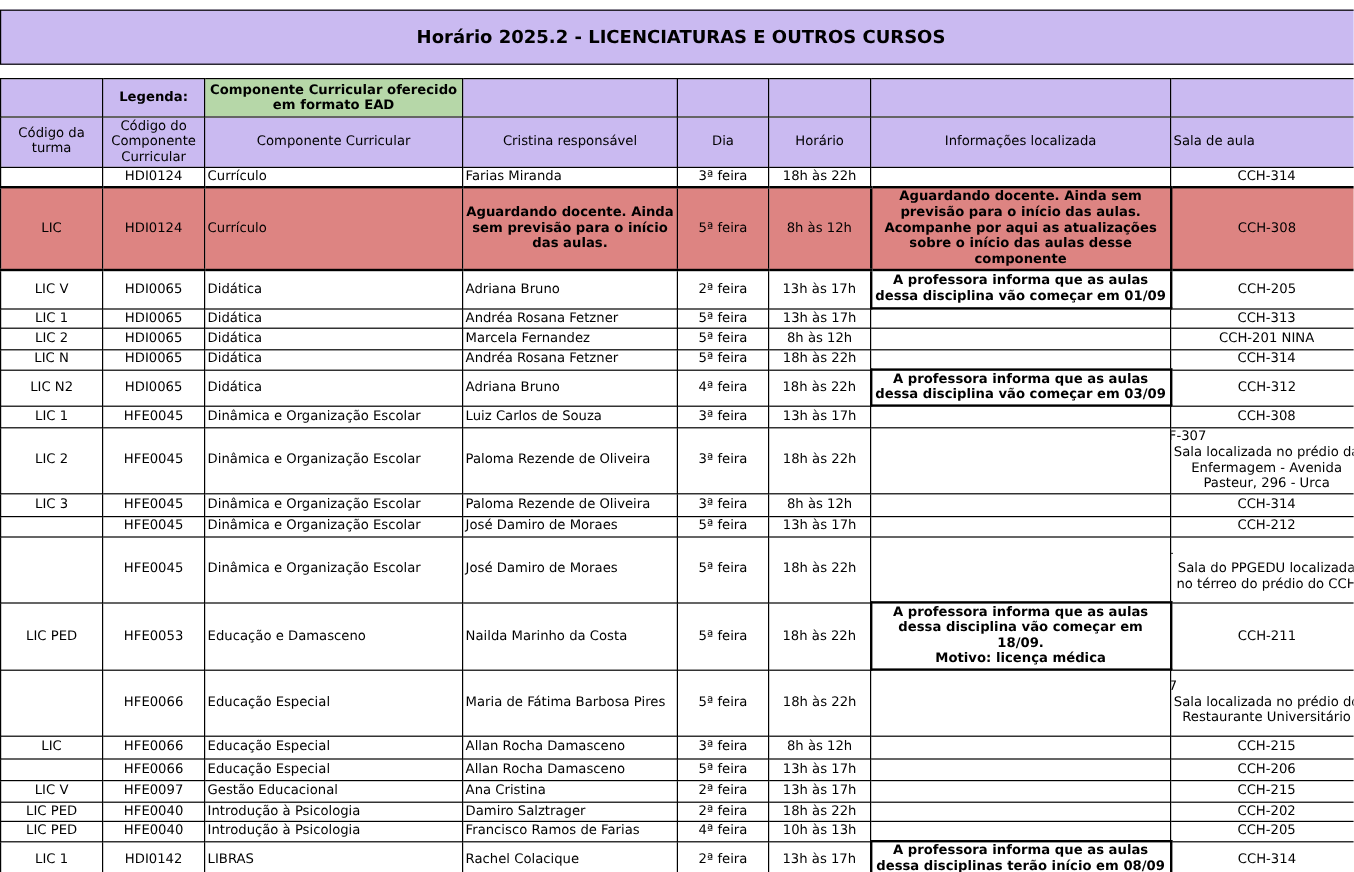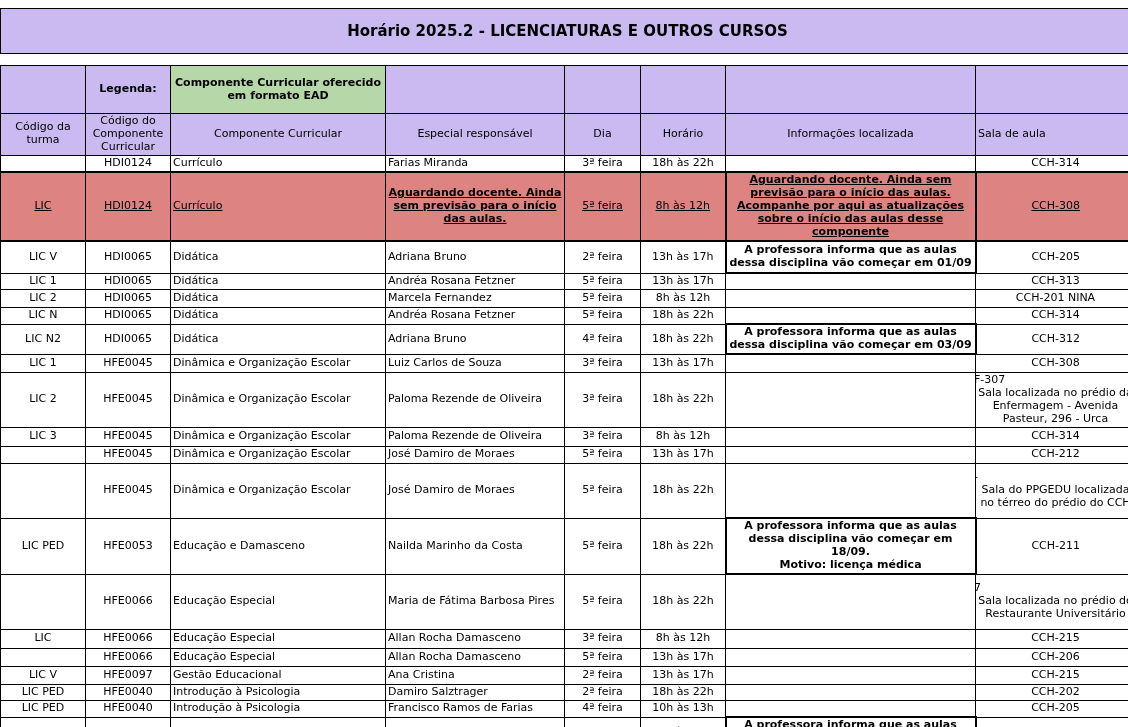--- a/index.html
+++ b/index.html
@@ -49,36 +49,36 @@
   
   col.c0 { width: 85px; }
   col.c1 { width: 85px; }
   col.c2 { width: 215px; }
   col.c3 { width: 179px; }
   col.c4 { width: 76px; }
   col.c5 { width: 85px; }
   col.c6 { width: 250px; }
   col.c7 { width: 160px; }
 
-  tr.legend-row td { background: var(--purple, #cabaf1); height: 48px; }
+  tr.legend-row td { background: var(--purple, #cabaf1); height: 32px; }
   tr.legend-row td.ead { background: var(--green, #b6d7a8); font-weight: bold; }
   tr.legend-row td.lg-label { font-weight: bold; }
 
   tr.head-row th { background: var(--purple, #cabaf1); height: 41px; font-weight: normal; }
   tr.head-row th.h-sala { text-align: left; padding-left: 2px; }
 
   td.c-comp, td.c-prof { text-align: left; }
   td.c-info { font-weight: bold; white-space: pre-line; }
   td.c-info.has-text { border: 2px solid #000; }
   td.c-sala .sala-note { text-align: center; }
   td.c-sala .sala-code {
     text-align: left;
     text-indent: -4px;
   }
-  tr.row-red td { background: var(--red, #dd8482); border-top-width: 2px; border-bottom-width: 2px; text-decoration: underline; }
+  tr.row-red td { background: var(--red, #dd8482); border-top-width: 2px; border-bottom-width: 2px; }
   tr.row-red td.c-prof { text-align: center; font-weight: bold; }
 </style>
 </head>
 <body>
 
 <div class="sheet">
 
   <div class="title-block">
     <span>Horário 2025.2 - LICENCIATURAS E OUTROS CURSOS</span>
   </div>
@@ -103,21 +103,21 @@
         <td></td>
         <td></td>
         <td></td>
         <td></td>
         <td></td>
       </tr>
       <tr class="head-row">
         <th>Código da turma</th>
         <th>Código do Componente Curricular</th>
         <th>Componente Curricular</th>
-        <th>Especial responsável</th>
+        <th>Cristina responsável</th>
         <th>Dia</th>
         <th>Horário</th>
         <th>Informações localizada</th>
         <th class="h-sala">Sala de aula</th>
       </tr>
 
     <tr style="height: 17px;">
           <td class="c-turma"></td>
           <td class="c-codigo">HDI0124</td>
           <td class="c-comp">Currículo</td>

